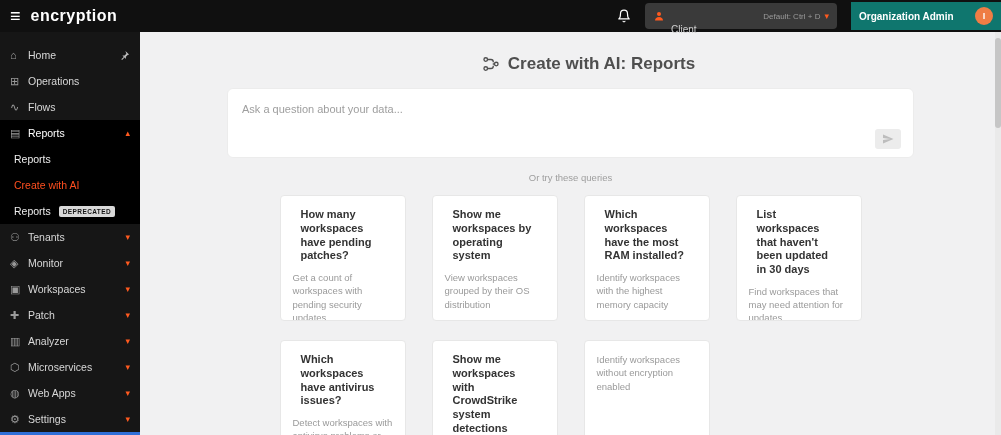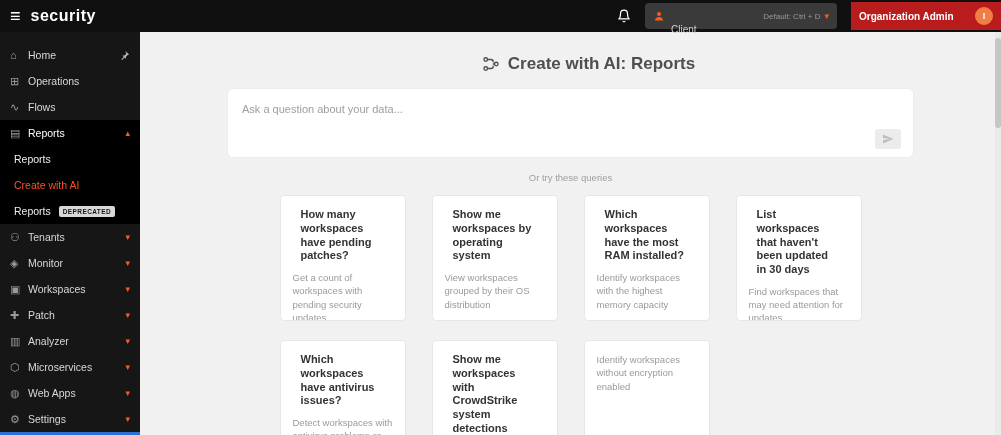--- a/index.html
+++ b/index.html
@@ -19,21 +19,21 @@
   .bell { display:flex; align-items:center; cursor:pointer; }
   .client-box {
     background:#3a3a3a; border-radius:4px; height:26px; width:192px;
     display:flex; align-items:center; padding:0 8px; gap:6px; cursor:pointer;
   }
   .client-label { color:#cfcfcf; font-size:10px;margin-top:26px; }
   .client-right { margin-left:auto; display:flex; align-items:center; gap:4px; }
   .client-default { color:#9a9a9a; font-size:8px; }
   .chev-accent { color:#ff5a1f; font-size:9px; line-height:1; }
   .org-box {
-    background:#b91c1c; height:28px; min-width:150px; padding:0 8px;
+    background:#0f766e; height:28px; min-width:150px; padding:0 8px;
     display:flex; align-items:center; gap:10px; justify-content:space-between; cursor:pointer;
   }
   .org-label { color:#fff; font-size:10px; font-weight:bold; }
   .avatar {
     width:18px; height:18px; border-radius:50%; background:#ef7d45;
     color:#fff; font-size:9px; font-weight:bold;
     display:flex; align-items:center; justify-content:center;
   }
   
   .sidebar {
@@ -93,21 +93,21 @@
   .card p  { margin:0; font-size:9.5px; color:#9a9a9a; line-height:1.4; }
   
   .scrollbar { position:absolute; right:0; top:32px; bottom:0; width:6px; background:#eaeaea; z-index:30; }
   .scroll-thumb { position:absolute; top:6px; right:0; width:6px; height:90px; background:#c6c6c6; border-radius:3px; }
 </style>
 </head>
 <body>
 
 <div class="topbar">
   <span class="hamburger">≡</span>
-  <span class="logo">security</span>
+  <span class="logo">encryption</span>
 
   <div class="topbar-right">
     <span class="bell">
       <svg width="14" height="14" viewBox="0 0 24 24" fill="none" stroke="#ffffff" stroke-width="2" stroke-linecap="round" stroke-linejoin="round">
         <path d="M18 8a6 6 0 0 0-12 0c0 7-3 9-3 9h18s-3-2-3-9"></path>
           <path d="M13.7 21a2 2 0 0 1-3.4 0"></path>
       </svg>
     </span>
 
     <div class="client-box">

